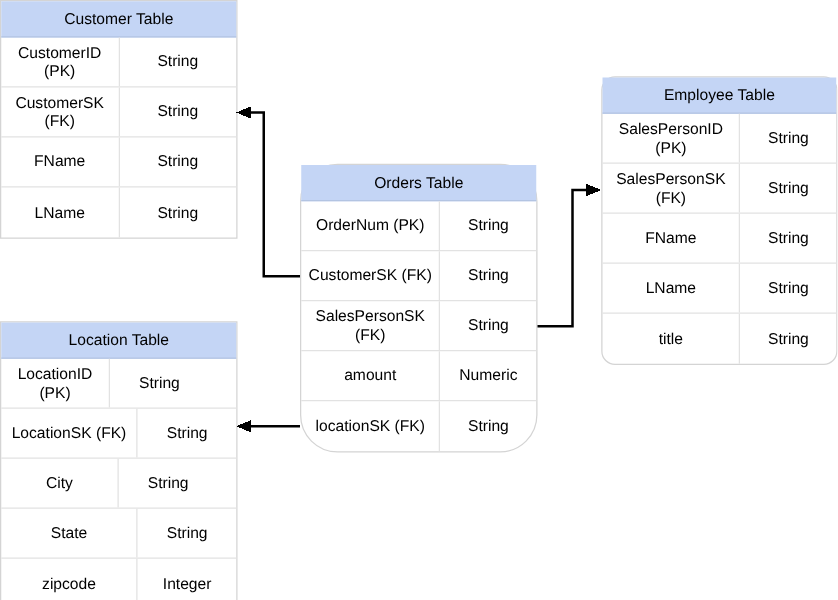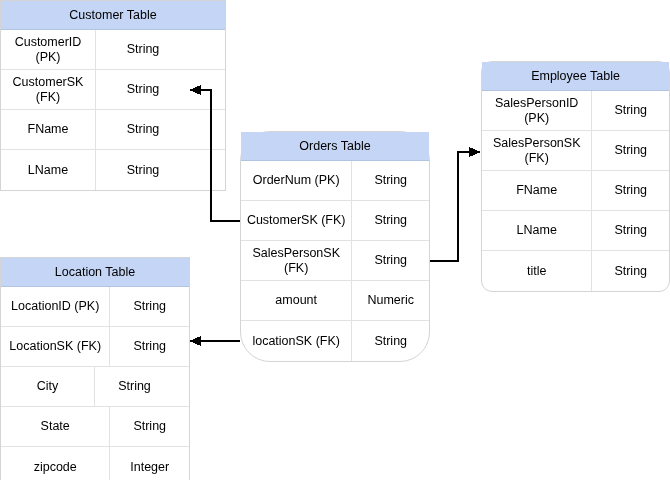--- a/index.html
+++ b/index.html
@@ -70,21 +70,21 @@
   }
   .connector line, .connector path, .connector polygon {
     shape-rendering: crispEdges;
   }
 </style>
 </head>
 <body>
 
 <div id="canvas">
 
-  <div class="er-table" style="left:0px; top:0px; width:226px;">
+  <div class="er-table" style="left:0px; top:0px; width:190px;">
     <div class="er-header">Customer Table</div>
 
     <div class="er-row">
       <div class="er-cell name" style="width:95px;">CustomerID (PK)</div>
       <div class="er-cell" style="width:94px;">String</div>
     </div>
     <div class="er-row">
       <div class="er-cell name" style="width:95px;">CustomerSK (FK)</div>
       <div class="er-cell" style="width:94px;">String</div>
     </div>
@@ -95,21 +95,21 @@
     <div class="er-row">
       <div class="er-cell name" style="width:95px;">LName</div>
       <div class="er-cell" style="width:94px;">String</div>
     </div>
   </div>
 
   <div class="er-table" style="left:0px; top:257px; width:190px;">
     <div class="er-header">Location Table</div>
 
     <div class="er-row">
-      <div class="er-cell name" style="width:110px;">LocationID (PK)</div>
+      <div class="er-cell name" style="width:87px;">LocationID (PK)</div>
       <div class="er-cell" style="width:79px;">String</div>
     </div>
     <div class="er-row">
       <div class="er-cell name" style="width:110px;">LocationSK (FK)</div>
       <div class="er-cell" style="width:79px;">String</div>
     </div>
     <div class="er-row">
       <div class="er-cell name" style="width:94px;">City</div>
       <div class="er-cell" style="width:79px;">String</div>
     </div>

